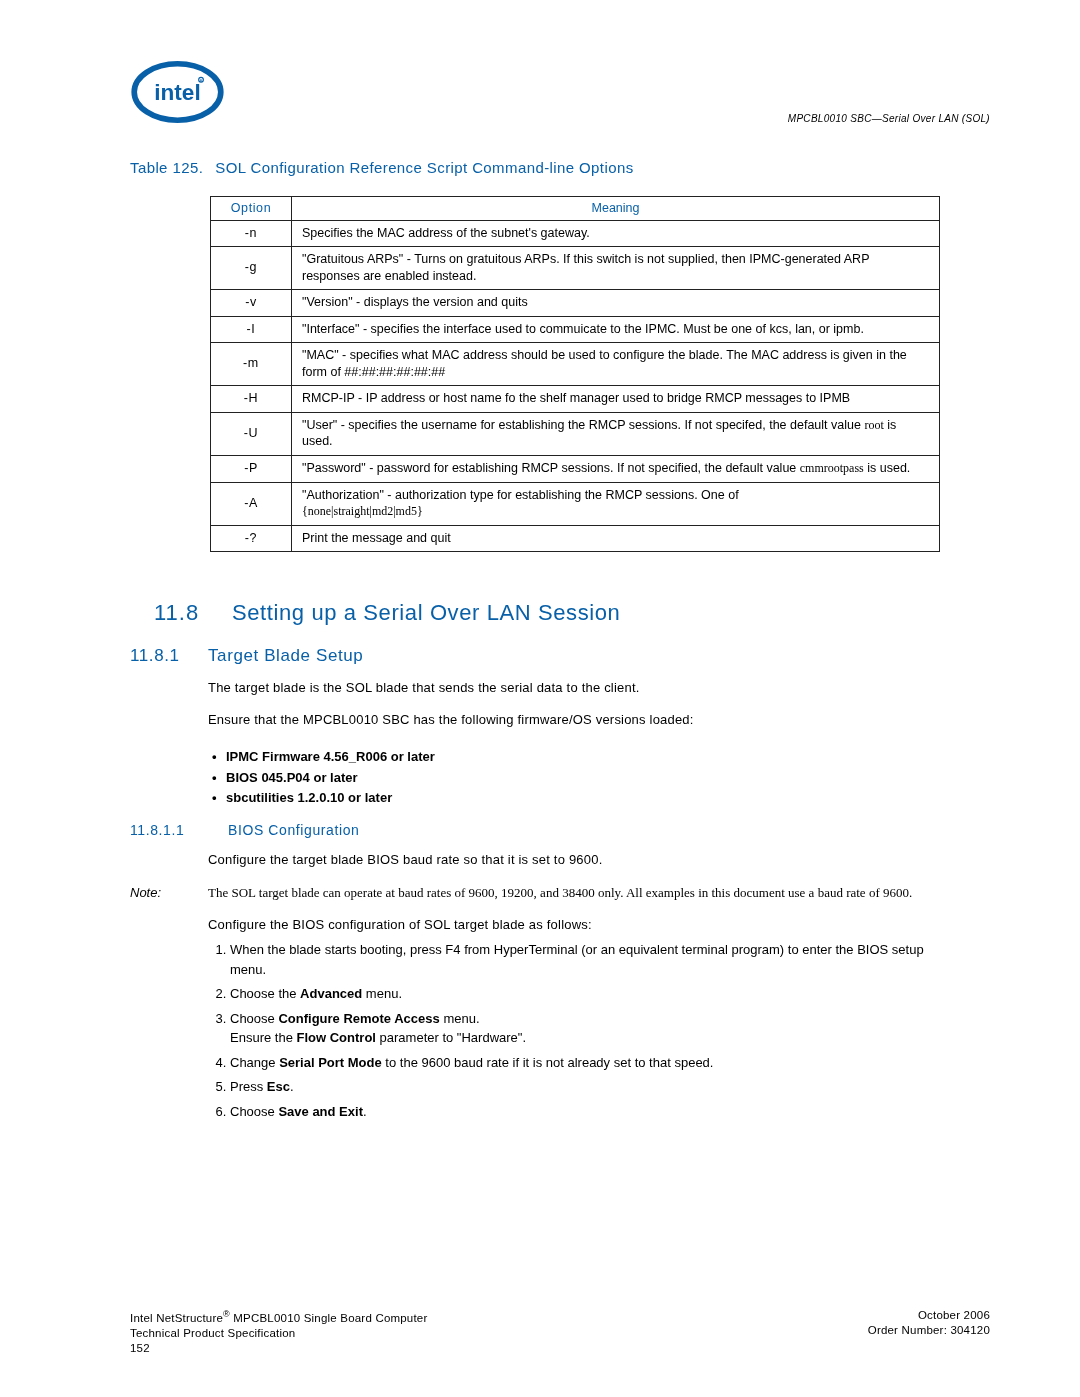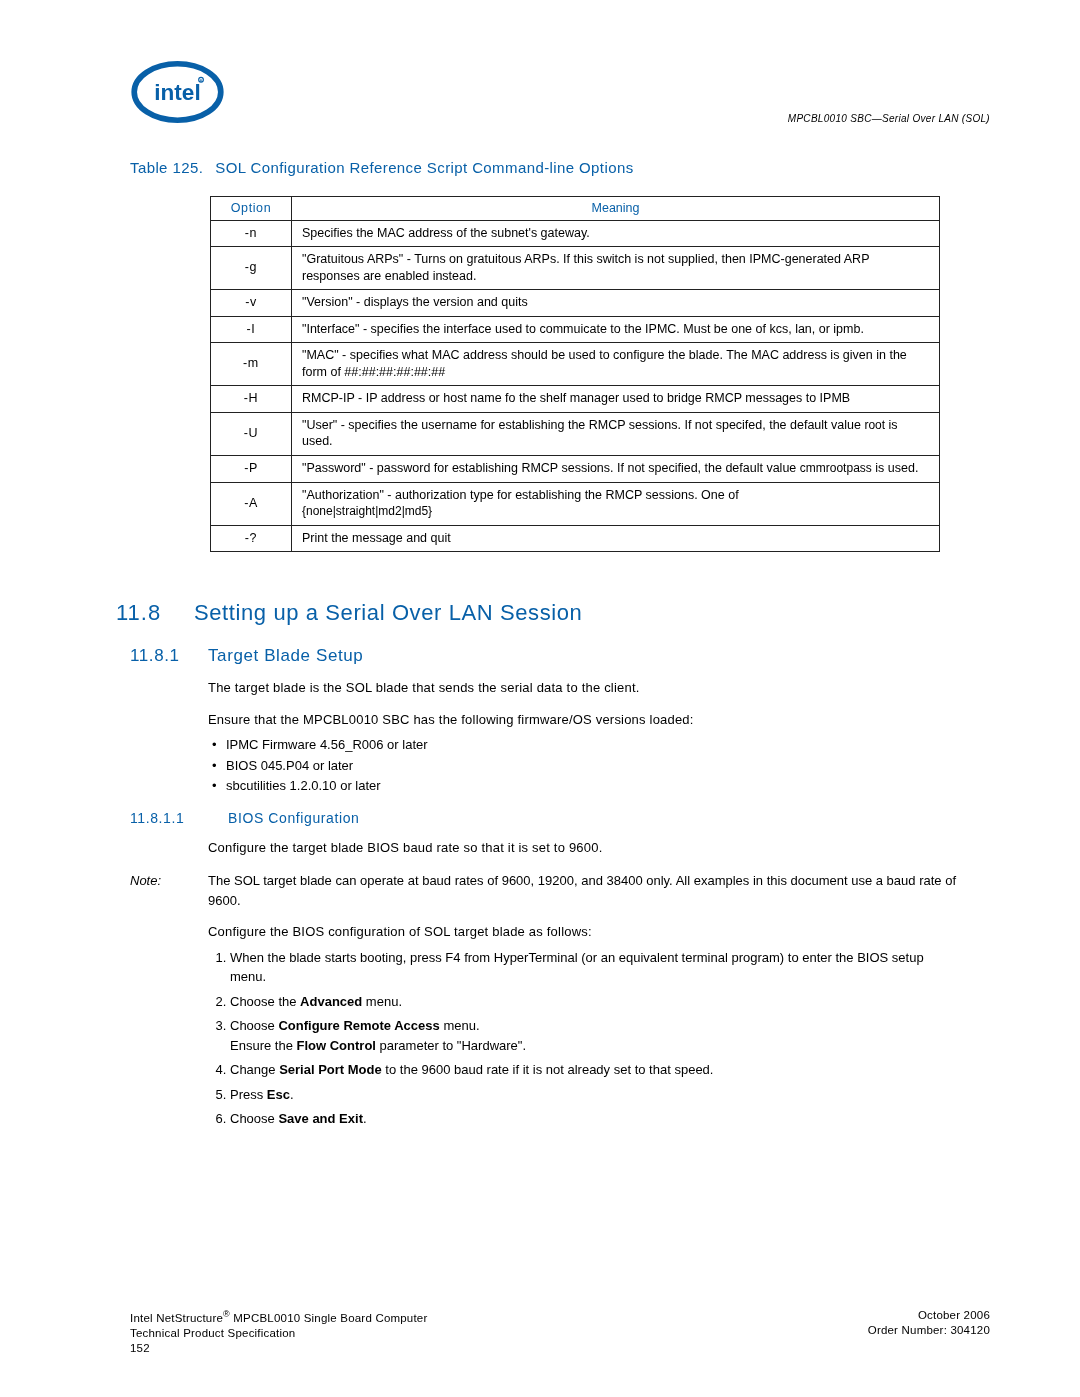--- a/index.html
+++ b/index.html
@@ -65,26 +65,26 @@
     text-align: center;
     padding-top: 3px;
     padding-bottom: 3px;
   }
   table.opt .optcell {
     width: 60px;
     text-align: center;
     letter-spacing: 0.6px;
     vertical-align: middle;
   }
-  .mono { font-family: Liberation Sans, sans-serif; font-size: 12px; }
+  .mono { font-family: Liberation Serif, serif; font-size: 12px; }
   .h1row {
     display: flex;
     align-items: baseline;
     margin-top: 48px;
-    margin-left: 26px;
+    margin-left: 64px;
     color: #0860a8;
   }
   .h1num {
     width: 78px;
     font-size: 22px;
     letter-spacing: 1px;
   }
   .h1txt { font-size: 22px; letter-spacing: 0.6px; }
   .h2row {
     display: flex;
@@ -105,43 +105,44 @@
   .h3num { width: 98px; font-size: 14px; letter-spacing: 0.6px; }
   .h3txt { font-size: 14px; letter-spacing: 0.6px; }
   .body-p {
     margin-left: 118px;
     margin-right: 30px;
     margin-top: 12px;
     line-height: 1.5;
     letter-spacing: 0.2px;
   }
   ul.body-ul {
-    margin: 6px 30px 0 118px;
+    margin: 18px 30px 0 118px;
     padding-left: 0;
     list-style: none;
+    font-weight: bold;
   }
   ul.body-ul li {
     padding-left: 18px;
     position: relative;
     line-height: 1.55;
   }
   ul.body-ul li::before {
     content: "•";
     position: absolute;
     left: 4px;
   }
   .noterow {
     display: flex;
     margin-top: 14px;
     margin-left: 40px;
     margin-right: 30px;
     line-height: 1.5;
   }
   .notelabel { width: 78px; font-style: italic; flex: 0 0 auto; }
-  .notebody { flex: 1 1 auto; }
+  .notebody { flex: 1 1 auto; font-family: Liberation Serif, serif; }
   ol.body-ol {
     margin: 6px 30px 0 118px;
     padding-left: 22px;
   }
   ol.body-ol li { line-height: 1.5; margin-bottom: 5px; }
   .em { }
   .footer {
     position: absolute;
     bottom: 40px;
     left: 130px;

